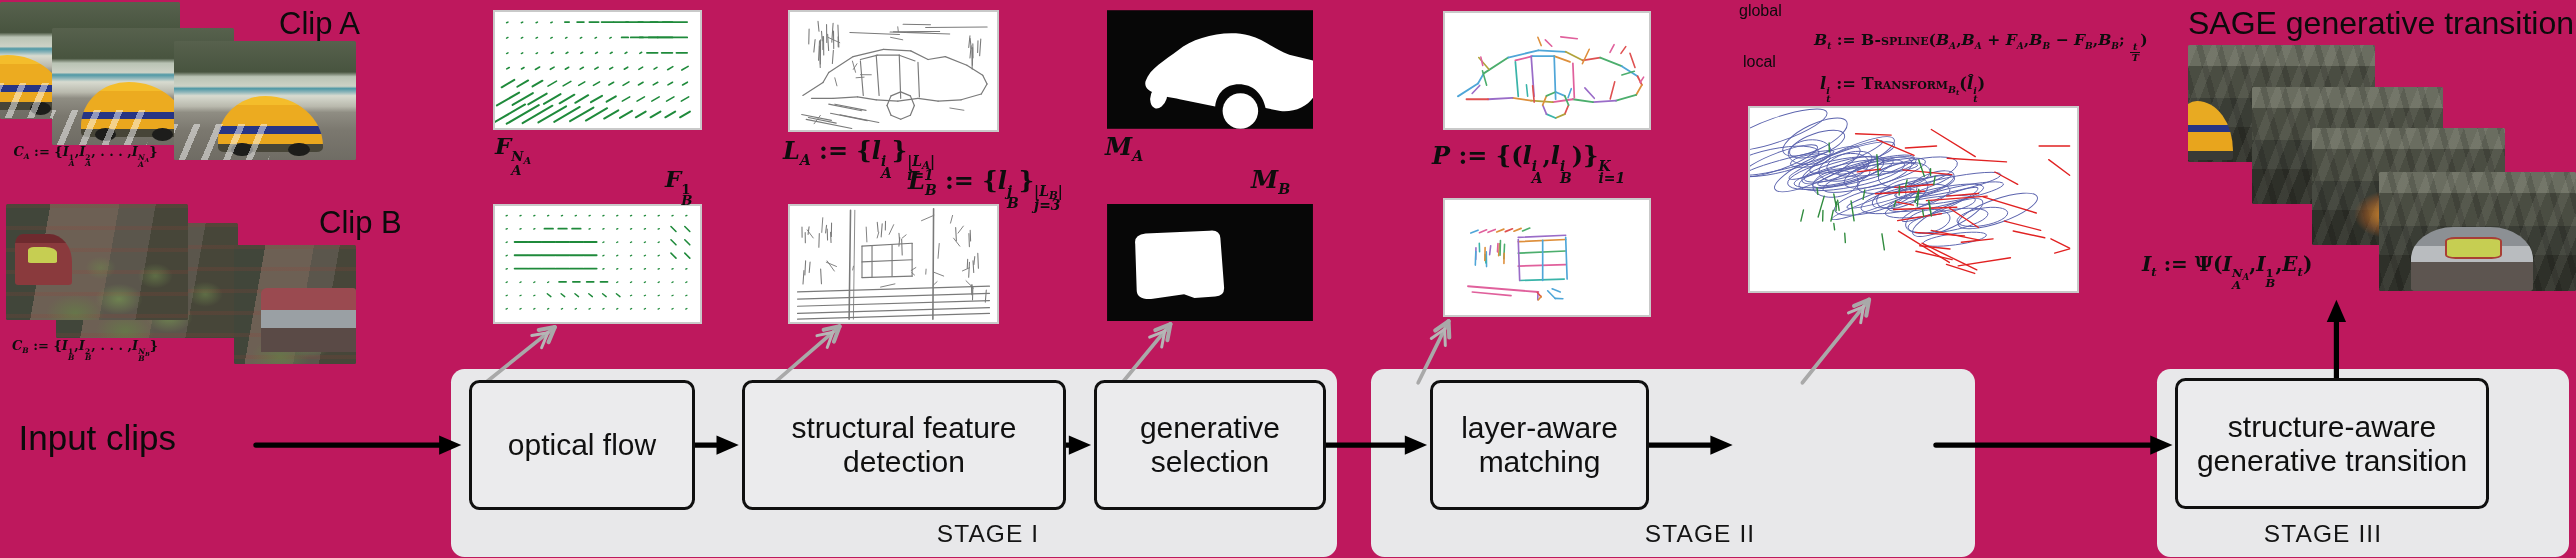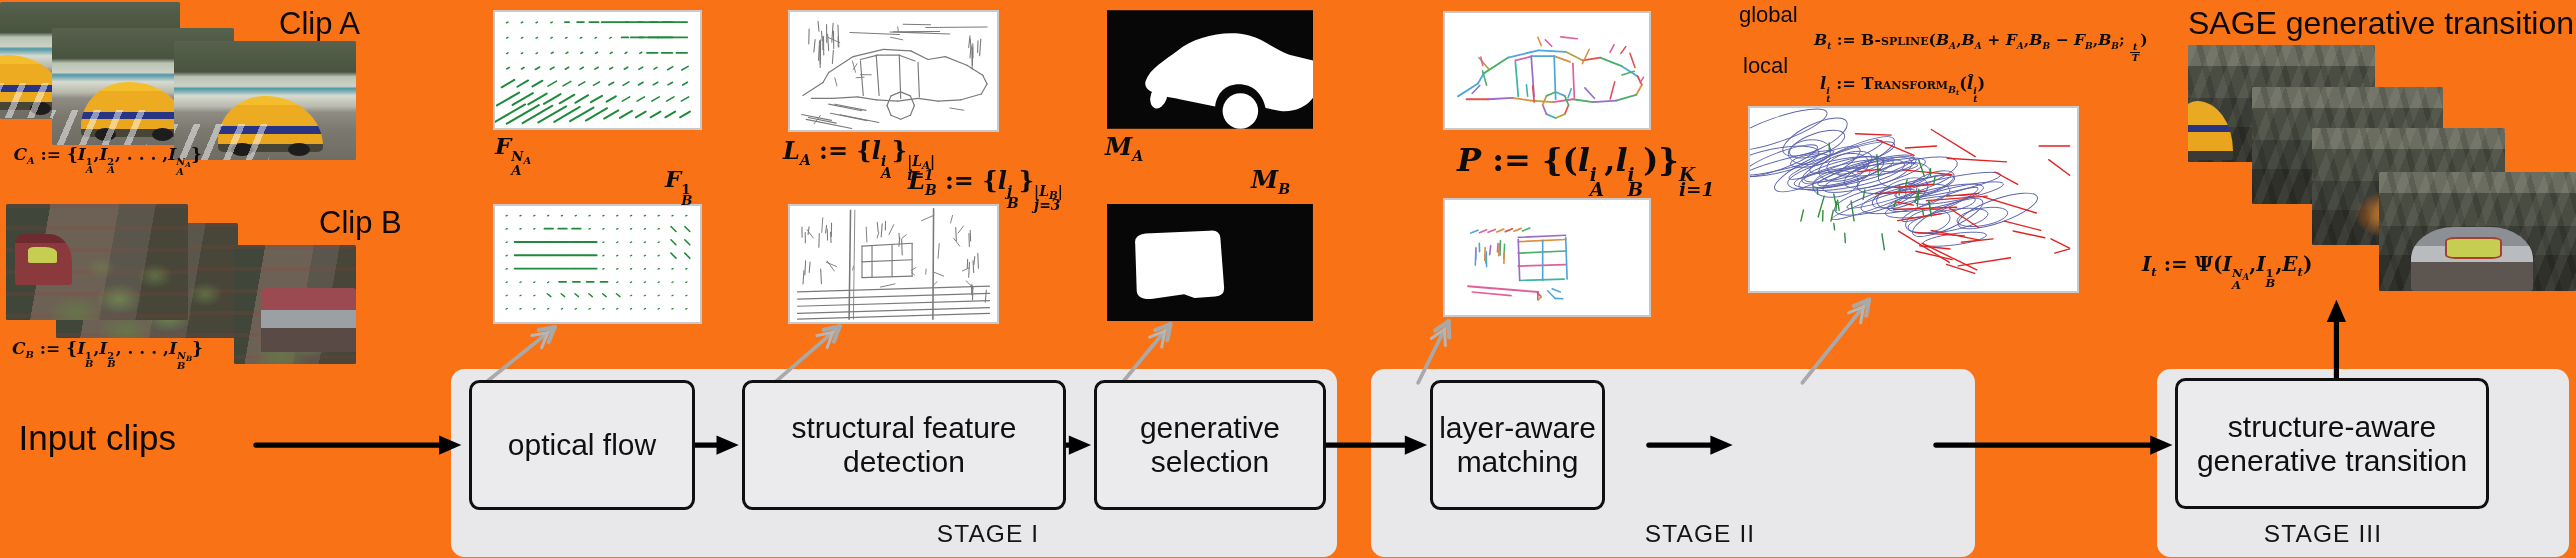--- a/index.html
+++ b/index.html
@@ -1,16 +1,16 @@
 <!DOCTYPE html>
 <html style="font-size:12px"><head>
 <meta charset="utf-8">
 <style>
   html,body{margin:0;padding:0;background:#fff;}
-  .fig{position:relative;width:2576px;height:559px;background:#f97316;overflow:hidden;
+  .fig{position:relative;width:2576px;height:559px;background:#be185d;overflow:hidden;
        font-family:"Liberation Sans",sans-serif;color:#111;}
 
   
   .frame{position:absolute;overflow:hidden;border-radius:1.5px;}
   .ph-a{background:linear-gradient(180deg,#57614d 0%,#48543f 26%,#b9c3b4 30%,#cdd2c6 38%,
         #4f98a5 40%,#8fb6ba 43%,#d8dbd0 46%,#b9b9ad 55%,#8f8d83 60%,#7b786f 75%,#6f6c64 100%);}
   .ph-a::after{content:"";position:absolute;left:-4%;bottom:0;width:58%;height:30%;
         background:repeating-linear-gradient(100deg,rgba(255,255,255,.75) 0 6.7px,transparent 6.7px 22px);
         transform:skewX(-14deg);opacity:.65;}
   .taxi{position:absolute;bottom:7%;height:47%;width:58%;
@@ -55,37 +55,37 @@
   
   .wpanel{position:absolute;background:#fff;border:2.2px solid #c9c9c9;box-sizing:border-box;z-index:2;}
   .mpanel{position:absolute;z-index:2;}
   .wpanel svg,.mpanel svg{display:block;width:100%;height:100%;}
 
   
   .sans{position:absolute;white-space:nowrap;color:#0b0b0b;}
   .clip-label{font-size:31px;font-weight:400;letter-spacing:0;}
   .input-label{font-size:35px;}
   .sage-title{font-size:32px;}
-  .gl-label{font-size:22px;}
+  .gl-label{font-size:16px;}
 
   .fm{position:absolute;font-family:"DejaVu Serif","Liberation Serif",serif;font-style:italic;
       font-weight:700;color:#0d0d0d;white-space:nowrap;z-index:5;}
   .fm .rm{font-style:normal;}
   .fm .sb{font-size:.58em;vertical-align:-.4em;}
   .fm .sb2{font-size:.75em;vertical-align:-.3em;}
   .fm .ss{display:inline-flex;flex-direction:column;align-items:flex-start;
           vertical-align:-.52em;line-height:.82;font-size:.58em;}
   .fm .ss>*{display:block;}
   .fm .nest{white-space:nowrap;}
   .fm .sc{font-variant:small-caps;font-style:normal;font-weight:700;}
   .fm .fr{display:inline-flex;flex-direction:column;align-items:center;
           vertical-align:-.5em;font-size:.62em;line-height:1.05;}
   .fm .fr .den{border-top:1.5px solid #0d0d0d;padding:0 1.5px;}
-  .f-clip{font-size:17px;} .f-flow{font-size:23px;} .f-lines{font-size:24px;}
-  .f-mask{font-size:24.5px;} .f-pairs{font-size:32px;margin-left:25px;} .f-geq{font-size:15.6px;margin-left:46px;}
+  .f-clip{font-size:13px;} .f-flow{font-size:23px;} .f-lines{font-size:24px;}
+  .f-mask{font-size:24.5px;} .f-pairs{font-size:24px;} .f-geq{font-size:15.6px;margin-left:46px;}
   .f-leq{font-size:16.3px;} .f-gen{font-size:20px;}
 
   
   .stage-panel{position:absolute;top:369px;height:188px;background:#e8e8ea;border-radius:13.4px;z-index:0;}
   .pbox{position:absolute;top:380px;height:130px;background:#ebebed;border:3px solid #101010;
         border-radius:10.4px;display:flex;align-items:center;justify-content:center;text-align:center;
         font-size:30px;color:#101010;line-height:1.13;z-index:4;padding:0 6px;box-sizing:border-box;}
   .stage-label{position:absolute;top:520px;transform:translateX(-50%);font-size:24.5px;
         letter-spacing:1.1px;color:#141414;z-index:1;white-space:nowrap;}
 
@@ -819,21 +819,21 @@
       </span><span class="rm">,</span><span>E</span><span class="sb">t</span><span class="rm">)</span>
   </div>
 
   <div class="stage-panel" style="left:451px;width:886px"></div>
   <div class="stage-panel" style="left:1371px;width:604px"></div>
   <div class="stage-panel" style="left:2157px;width:412px"></div>
 
   <div class="pbox" style="left:469px;width:226px">optical flow</div>
   <div class="pbox" style="left:742px;width:324px">structural feature detection</div>
   <div class="pbox" style="left:1094px;width:232px">generative selection</div>
-  <div class="pbox" style="left:1430px;width:175px">layer-aware matching</div>
+  <div class="pbox" style="left:1430px;width:219px">layer-aware matching</div>
   <div class="pbox" style="left:2175px;width:314px;top:378px;height:131px">structure-aware generative transition</div>
 
   <div class="stage-label" style="left:988px">STAGE I</div>
   <div class="stage-label" style="left:1700px">STAGE II</div>
   <div class="stage-label" style="left:2323px">STAGE III</div>
 
   <svg id="arrows" viewBox="0 0 3473 753">
       <line x1="345" y1="600" x2="592" y2="600" stroke="#000000" stroke-width="7" stroke-linecap="round"></line>
       <polygon points="622.0,600.0 592.0,613.0 592.0,587.0" fill="#000000"></polygon>
       <line x1="937" y1="600" x2="966" y2="600" stroke="#000000" stroke-width="7" stroke-linecap="round"></line>

